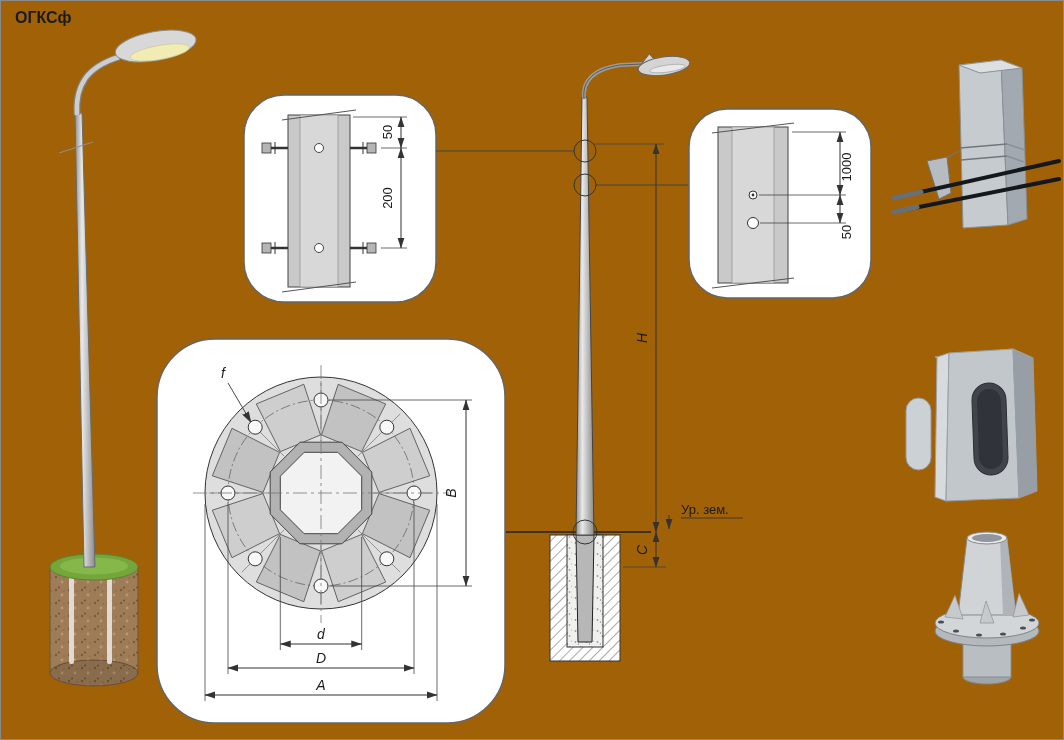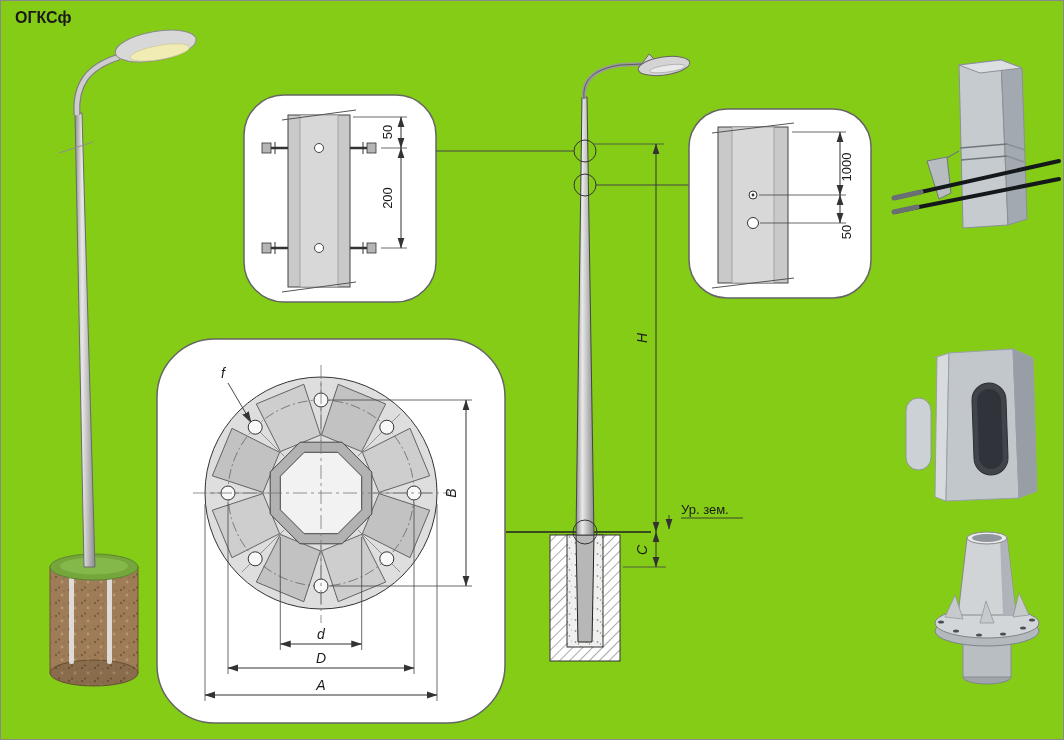--- a/index.html
+++ b/index.html
@@ -1,17 +1,17 @@
 <!DOCTYPE html>
 <html><head>
 <meta charset="utf-8">
 <style>
   html,body{margin:0;padding:0;background:#fff;}
   .canvas{
-    position:relative;width:1064px;height:740px;background:#84cc16;
+    position:relative;width:1064px;height:740px;background:#a16207;
     border:1px solid #8a8a8a;box-sizing:border-box;overflow:hidden;
     font-family:"Liberation Sans",sans-serif;
   }
   svg{position:absolute;left:0;top:0;}
   text{font-family:"Liberation Sans",sans-serif;fill:#1a1a1a;}
   .dimtxt{font-size:13px;}
   .dimletter{font-size:14px;font-style:italic;}
   .titletxt{font-size:16px;font-weight:600;}
   .groundtxt{font-size:13px;}
   .ext{stroke:#444;stroke-width:0.8;}

